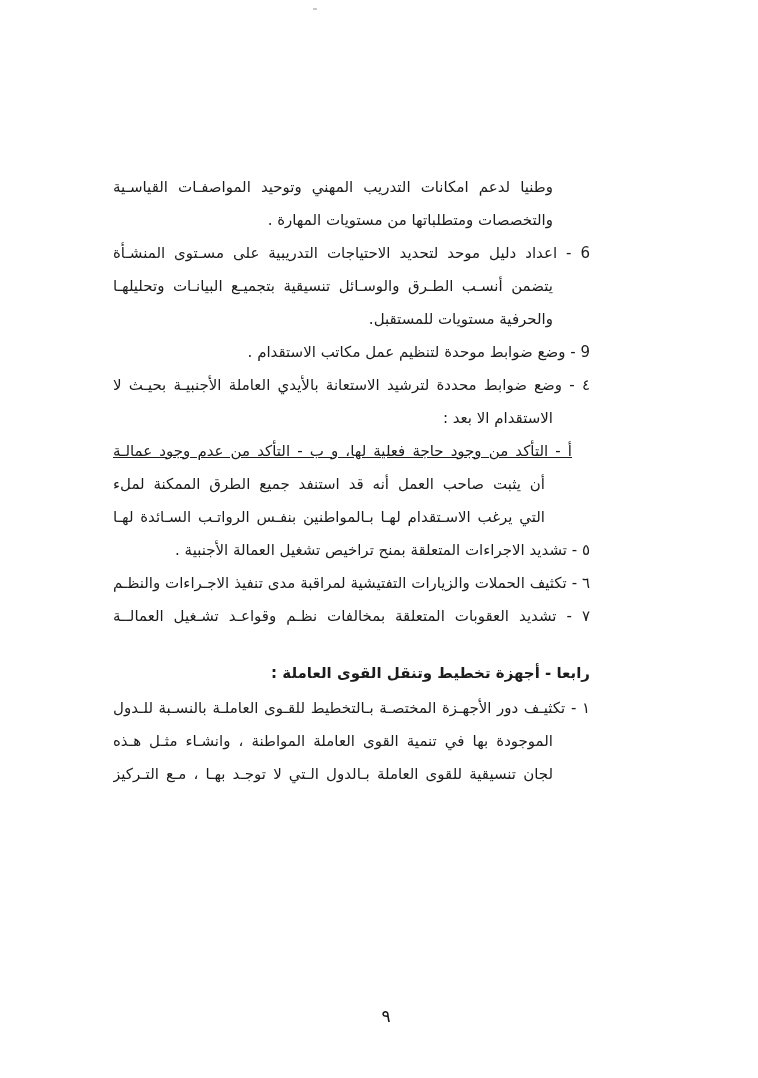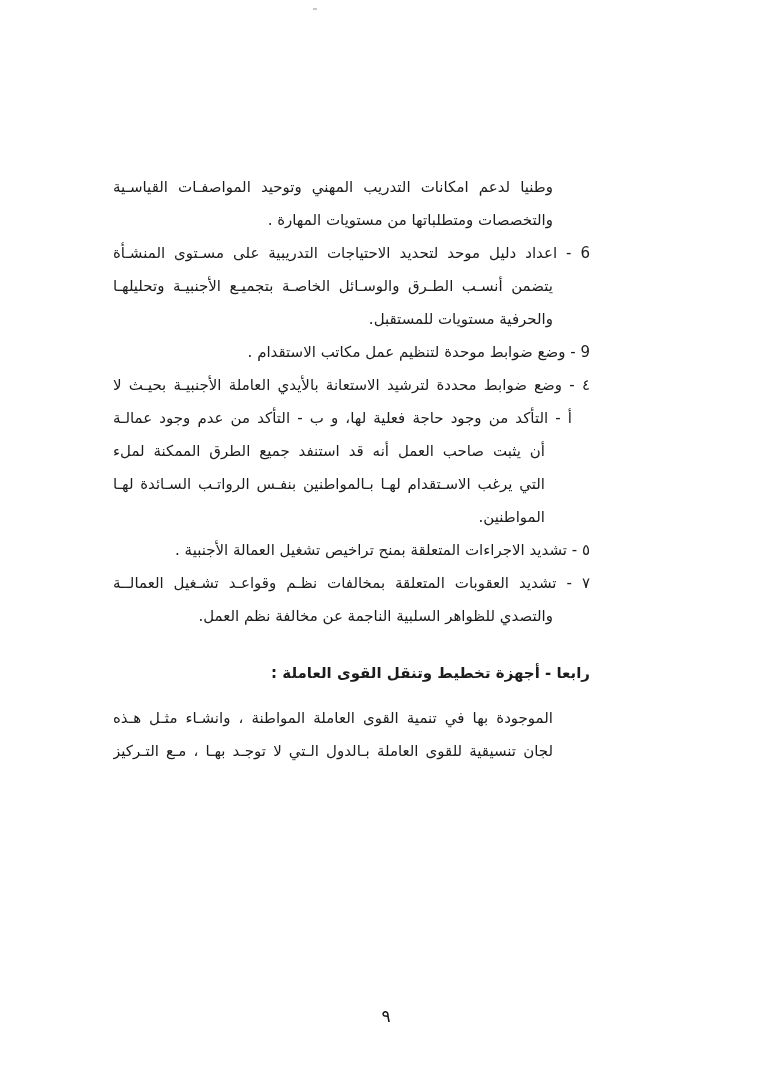--- a/index.html
+++ b/index.html
@@ -40,52 +40,53 @@
     overflow: hidden;
     height: 33px;
   }
   .line.just {
     text-align: justify;
     text-align-last: justify;
   }
   
   .g-num      { padding-right: 0; }
   .g-cont     { padding-right: 37px; }
-  .g-sub      { padding-right: 18px; }
+  .g-sub      { padding-right: 18px; text-decoration: underline; }
   .g-subcont  { padding-right: 45px; }
-  .g-heading  { padding-right: 0; font-weight: bold; margin-top: 24px; margin-bottom: 12px; }
+  .g-heading  { padding-right: 0; font-weight: bold; margin-top: 24px; margin-bottom: 2px; }
   .page-number {
     position: absolute;
     top: 1006px;
     left: 371px;
     width: 30px;
     text-align: center;
     font-size: 17px;
     direction: rtl;
     color: #111;
   }
 </style>
 </head>
 <body>
 
 <div class="page">
   <div class="scan-speck"></div>
   <div class="text-block" id="text-block">
       <div class="line g-cont just">وطنيا لدعم امكانات التدريب المهني وتوحيد المواصفـات القياسـية للمهـن</div>
       <div class="line g-cont">والتخصصات ومتطلباتها من مستويات المهارة .</div>
       <div class="line g-num just">6 - اعداد دليل موحد لتحديد الاحتياجات التدريبية على مسـتوى المنشـأة بحيـث</div>
-      <div class="line g-cont just">يتضمن أنسـب الطـرق والوسـائل الخاصـة بتجميـع الأجنبيـة وتحليلهـا</div>
+      <div class="line g-cont just">يتضمن أنسـب الطـرق والوسـائل تنسيقية بتجميـع البيانـات وتحليلهـا</div>
       <div class="line g-cont">والحرفية مستويات للمستقبل.</div>
       <div class="line g-num">9 - وضع ضوابط موحدة لتنظيم عمل مكاتب الاستقدام .</div>
       <div class="line g-num just">٤ - وضع ضوابط محددة لترشيد الاستعانة بالأيدي العاملة الأجنبيـة بحيـث لا يتـم</div>
+      <div class="line g-cont">الاستقدام الا بعد :</div>
       <div class="line g-sub just">أ - التأكد من وجود حاجة فعلية لها، و ب - التأكد من عدم وجود عمالـة</div>
       <div class="line g-subcont just">أن يثبت صاحب العمل أنه قد استنفد جميع الطرق الممكنة لملء الوظيفة</div>
       <div class="line g-subcont just">التي يرغب الاسـتقدام لهـا بـالمواطنين بنفـس الرواتـب السـائدة لهـا بـين</div>
-      <div class="line g-subcont">المواطنين.</div>
       <div class="line g-num">٥ - تشديد الاجراءات المتعلقة بمنح تراخيص تشغيل العمالة الأجنبية .</div>
+      <div class="line g-num just">٦ - تكثيف الحملات والزيارات التفتيشية لمراقبة مدى تنفيذ الاجـراءات والنظـم</div>
       <div class="line g-num just">٧ - تشديد العقوبات المتعلقة بمخالفات نظـم وقواعـد تشـغيل العمالــة الوافـدة</div>
-      <div class="line g-cont">والتصدي للظواهر السلبية الناجمة عن مخالفة نظم العمل.</div>
       <div class="line g-heading">رابعا - أجهزة تخطيط وتنقل القوى العاملة :</div>
+      <div class="line g-num just">١ - تكثيـف دور الأجهـزة المختصـة بـالتخطيط للقـوى العاملـة بالنسـبة للـدول</div>
       <div class="line g-cont just">الموجودة بها في تنمية القوى العاملة المواطنة ، وانشـاء مثـل هـذه الأجهـزة أو</div>
       <div class="line g-cont just">لجان تنسيقية للقوى العاملة بـالدول الـتي لا توجـد بهـا ، مـع التـركيز علـى</div>
     </div>
   <div class="page-number">٩</div>
 </div>
 
 </body></html>

